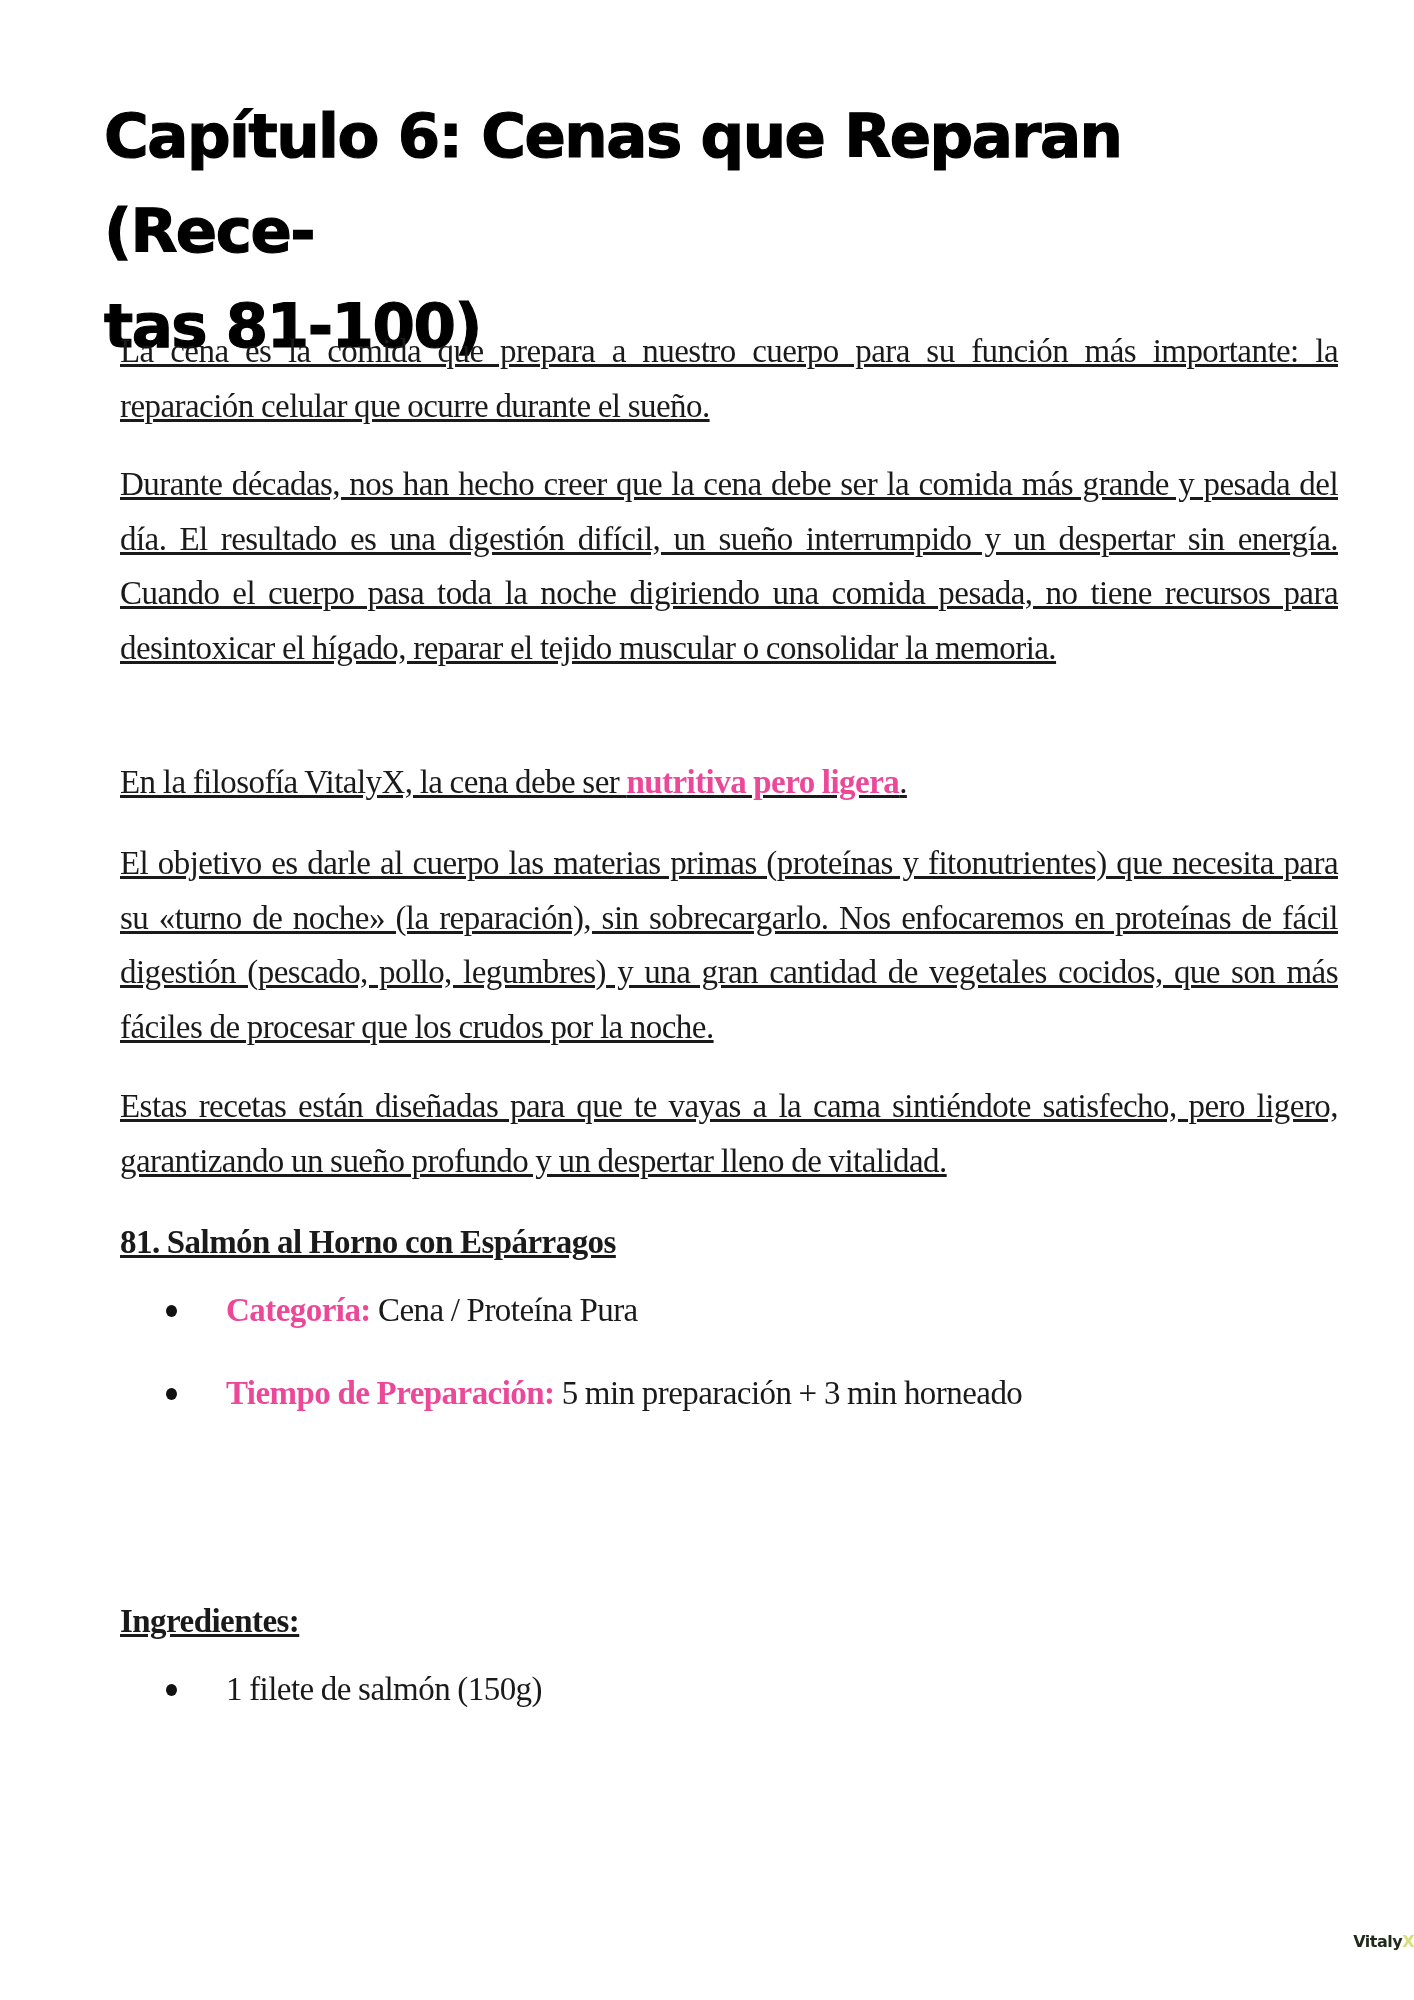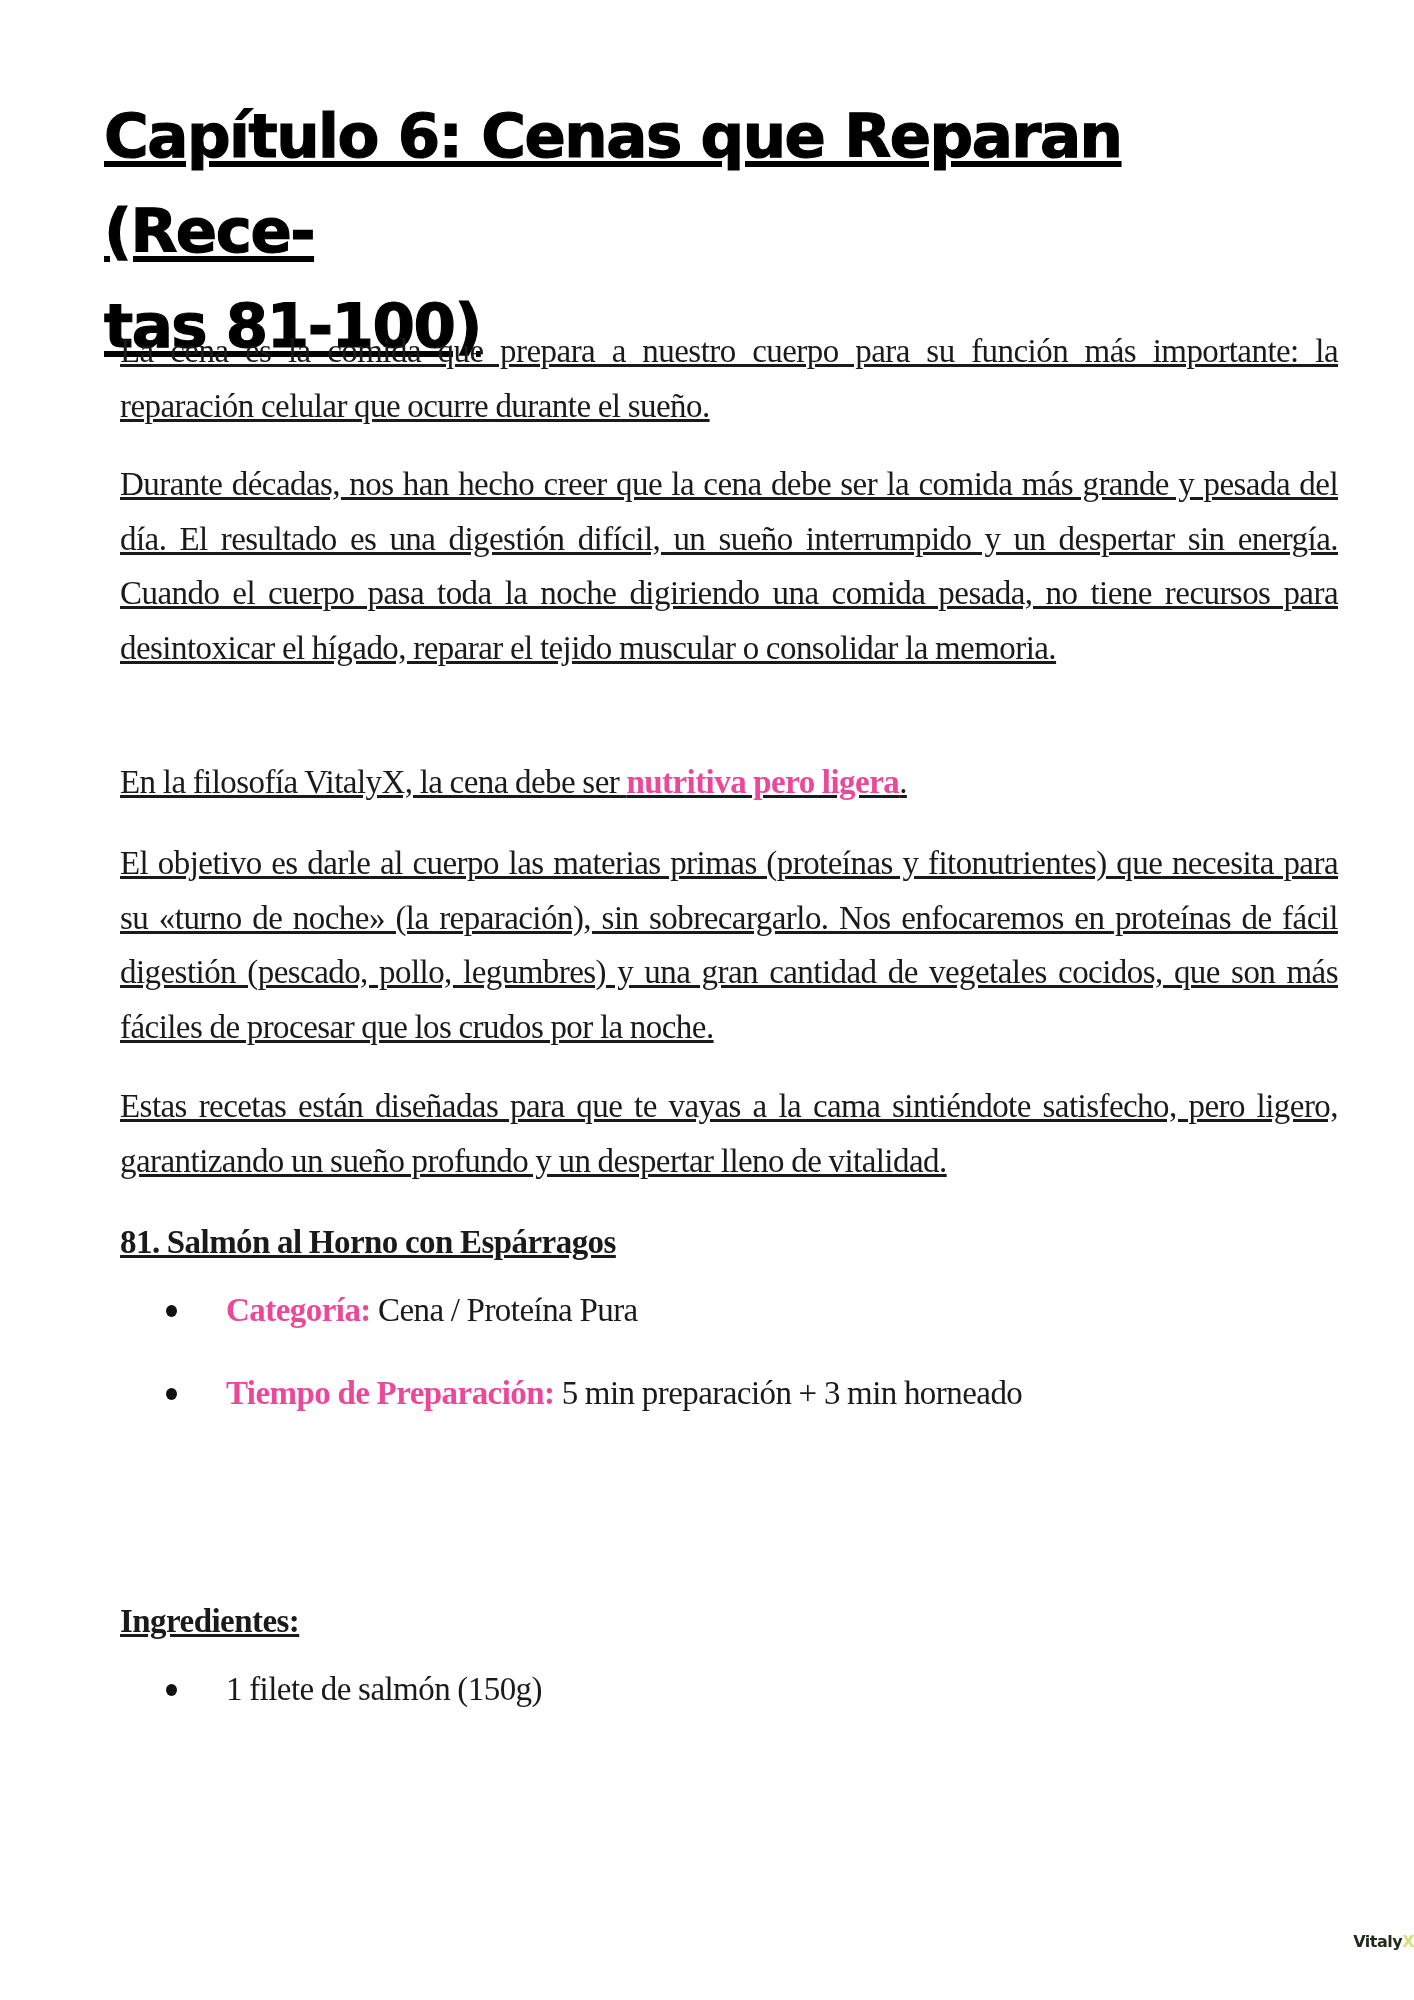--- a/index.html
+++ b/index.html
@@ -25,21 +25,20 @@
       left: 0;
       top: 88px;
       width: 1240px;
       margin: 0;
       font-family: "DejaVu Sans", sans-serif;
       font-weight: 900;
       font-size: 61px;
       line-height: 95px;
       letter-spacing: -1.5px;
       color: #000000;
-      text-decoration: underline;
       -webkit-text-stroke: 1.2px #000;
     }
     .body-text {
       font-family: "Liberation Serif", serif;
       font-size: 33px;
       line-height: 54.5px;
       color: #1a1a1a;
       margin: 16px;
       letter-spacing: -0.55px;
       word-spacing: -0.5px;

